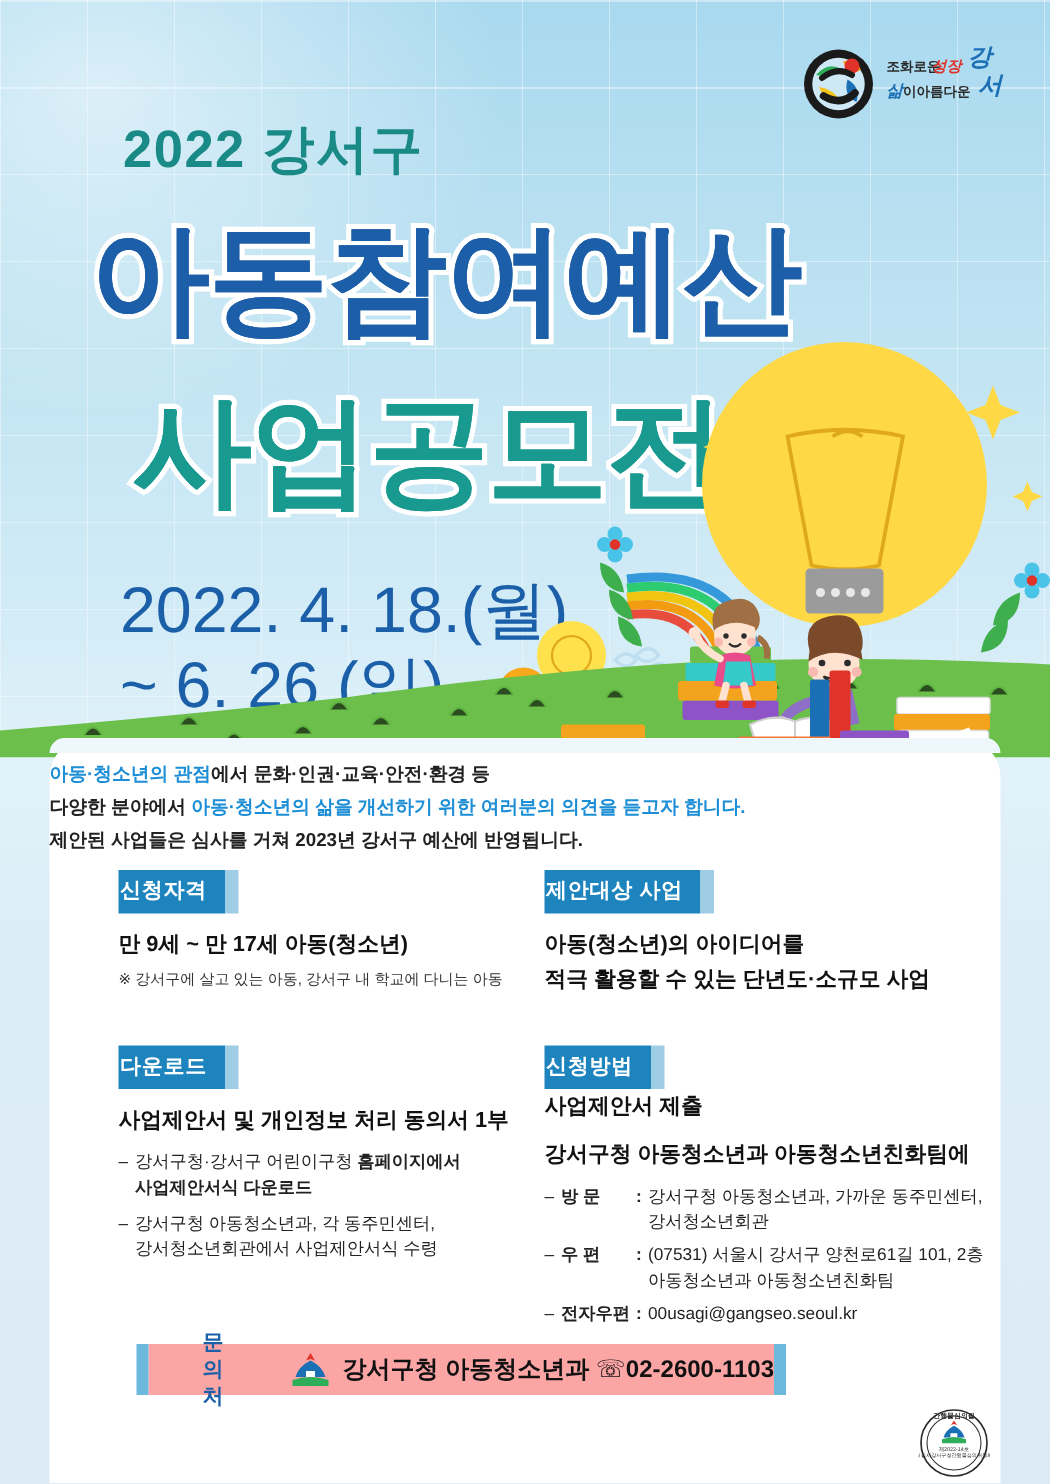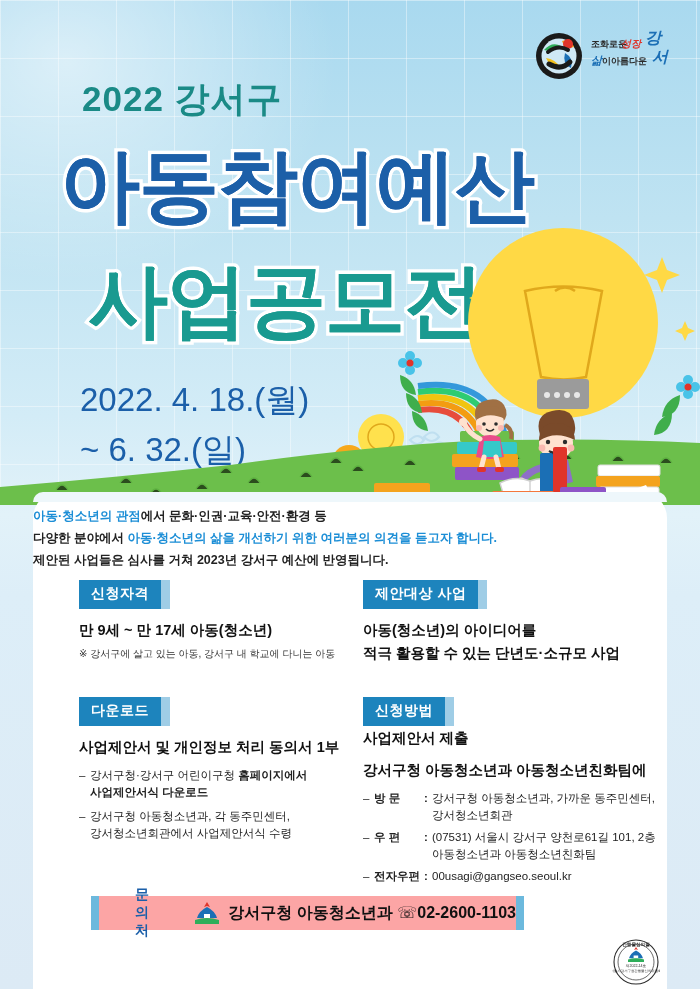--- a/index.html
+++ b/index.html
@@ -55,21 +55,21 @@
     left:88px; top:248px; font-size:80px; color:#199a90;
     -webkit-text-stroke:7px #ffffff; paint-order:stroke fill;
   }
   #title2-fill {
     left:88px; top:248px; font-size:80px; color:#199a90;
   }
 
   
   .dateline {
     position:absolute; left:80px; white-space:nowrap;
-    font-size:33px; color:#1b5fa9; font-weight:500;
+    font-size:43px; color:#1b5fa9; font-weight:500;
   }
   #date1 { top:378px; }
   #date2 { top:428px; }
 
   
   #illus { position:absolute; left:0; top:215px; width:700px; height:290px; }
 
   
   #card {
     position:absolute; left:33px; top:492px; width:634px; height:497px;
@@ -90,21 +90,21 @@
   }
   #intro .hl { color:#1c8ed6; }
   #intro div { margin-bottom:2px; }
 
   
   .section { position:absolute; }
   .badge {
     display:inline-block; position:relative;
     background:#1d84bd; color:#ffffff;
     font-size:14px; font-weight:bold;
-    padding:5px 12px 6px 12px;
+    padding:5px 12px 6px 1px;
     letter-spacing:.5px;
   }
   .badge::after {
     content:""; position:absolute; right:-9px; top:0;
     width:9px; height:100%; background:#9fcde6;
   }
   .sec-head {
     font-size:14.5px; font-weight:bold; color:#111;
     margin-top:11px; line-height:21px;
   }
@@ -183,21 +183,21 @@
 
   <div id="year-line" class="big">2022 강서구</div>
 
   <div id="title1" class="big">아동참여예산</div>
   <div id="title1-fill" class="big">아동참여예산</div>
 
   <div id="title2" class="big">사업공모전</div>
   <div id="title2-fill" class="big">사업공모전</div>
 
   <div id="date1" class="dateline">2022. 4. 18.(월)</div>
-  <div id="date2" class="dateline">~ 6. 32.(일)</div>
+  <div id="date2" class="dateline">~ 6. 26.(일)</div>
 
   <div id="illus">
     <svg width="700" height="290" viewBox="0 0 700 290">
 
       <g fill="#ffd945">
         <path d="M517 25 l4 11 11 4 -11 4 -4 11 -4 -11 -11 -4 11 -4z"></path>
         <path d="M662 42 l5 13 13 5 -13 5 -5 13 -5 -13 -13 -5 13 -5z"></path>
         <path d="M479 73 l3 7 7 3 -7 3 -3 7 -3 -7 -7 -3 7 -3z"></path>
         <path d="M685 106 l3 7 7 3 -7 3 -3 7 -3 -7 -7 -3 7 -3z"></path>
       </g>

